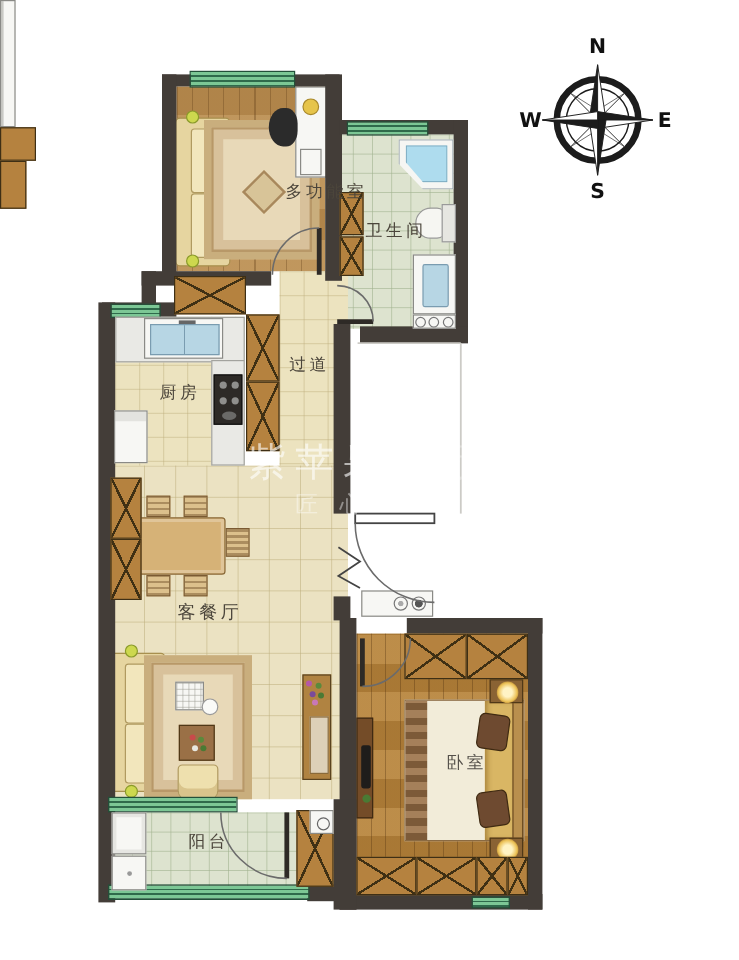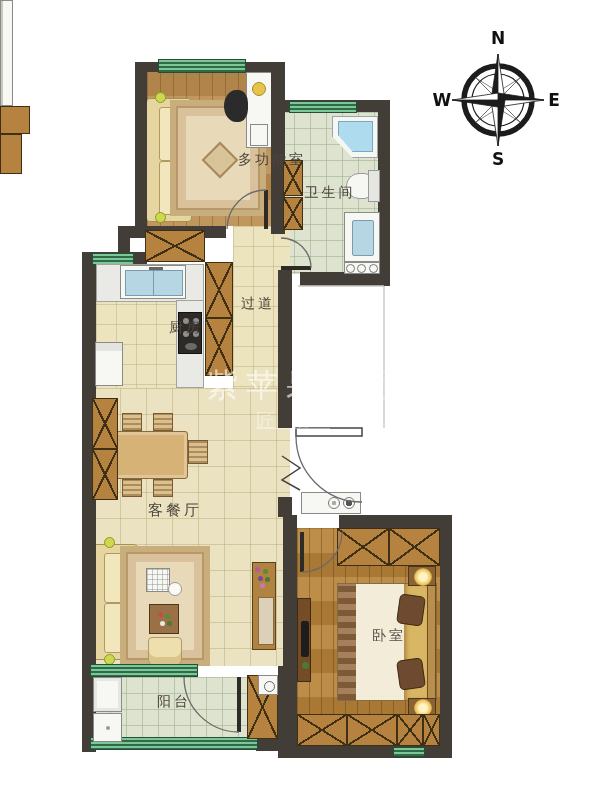--- a/index.html
+++ b/index.html
@@ -227,21 +227,21 @@
     <g>
       <rect x="296" y="428" width="66" height="8" fill="#ffffff" stroke="#444" stroke-width="1.5"></rect>
       <path d="M296,436 A66,66 0 0 0 362,502" stroke="#6b6b6b" stroke-width="1.3" fill="none"></path>
       <path d="M282,456 L300,468 L282,480 L300,490" stroke="#444" stroke-width="1.5" fill="none"></path>
     </g>
   </svg>
 
   <div class="label" style="left:190px;top:151px;width:76px;margin-left:44px;">多功能室</div>
   <div class="label" style="left:302px;top:184px;width:56px;">卫生间</div>
   <div class="label" style="left:238px;top:295px;width:40px;">过道</div>
-  <div class="label" style="left:130px;top:319px;width:40px;margin-left:36px;">厨房</div>
+  <div class="label" style="left:130px;top:319px;width:40px;">厨房</div>
   <div class="label" style="left:146px;top:501px;width:58px;font-size:15px;">客餐厅</div>
   <div class="label" style="left:369px;top:627px;width:40px;z-index:6;color:#55504a;">卧室</div>
   <div class="label" style="left:154px;top:693px;width:40px;">阳台</div>
 
   <svg style="position:absolute;left:432px;top:22px;z-index:2;" width="132" height="146" viewBox="0 0 132 146">
     <g stroke="#555" stroke-width="0.7">
       <polygon points="66,78 61,73 44,56" fill="#9a9a9a"></polygon>
         <polygon points="66,78 71,73 44,56" fill="#ffffff"></polygon>
       <polygon points="66,78 71,73 88,56" fill="#9a9a9a"></polygon>
         <polygon points="66,78 61,73 88,56" fill="#ffffff"></polygon>
@@ -264,15 +264,15 @@
     </g>
     <text x="66" y="22" text-anchor="middle" font-size="17" font-weight="bold" fill="#111">N</text>
     <text x="66" y="143" text-anchor="middle" font-size="17" font-weight="bold" fill="#111">S</text>
     <text x="10" y="84" text-anchor="middle" font-size="17" font-weight="bold" fill="#111">W</text>
     <text x="122" y="84" text-anchor="middle" font-size="17" font-weight="bold" fill="#111">E</text>
   </svg>
 
   <div class="wm" style="left:206px;top:364px;font-size:32px;letter-spacing:8px;">
     <span style="opacity:.62;">紫苹果</span><span style="opacity:.28;">国际设计</span>
   </div>
-  <div class="wm" style="left:256px;top:408px;font-size:19px;letter-spacing:18px;opacity:.42;text-decoration:underline;">匠心</div>
+  <div class="wm" style="left:246px;top:408px;font-size:19px;letter-spacing:18px;opacity:.42;">匠心</div>
 
 </div>
 
 </body></html>

